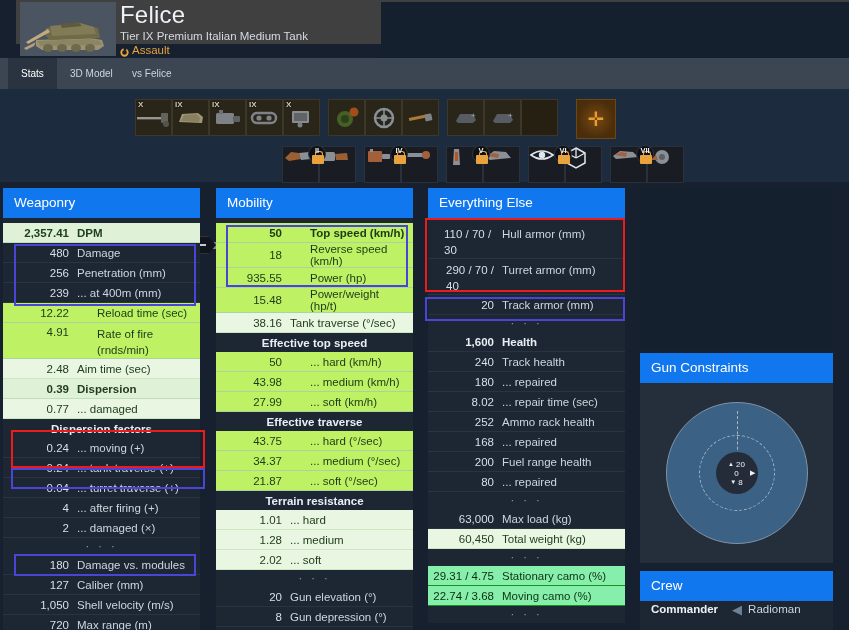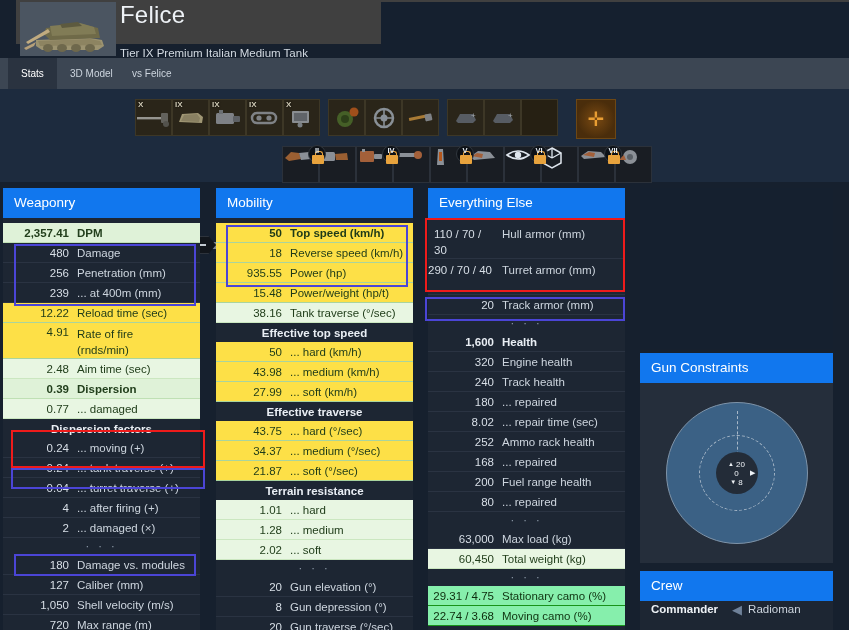--- a/index.html
+++ b/index.html
@@ -19,21 +19,21 @@
   }
   .hdr-thumb {
     position:absolute; left:4px; top:2px; width:96px; height:54px;
     overflow:hidden;
   }
   .hdr-text { position:absolute; left:104px; top:2px; }
   .tank-name {
     font-size:24px; font-weight:400; color:#eef2f6; line-height:26px;
     letter-spacing:.2px;
   }
-  .tank-sub { font-size:11.5px; color:#d3dae2; line-height:14px; margin-top:18px;}
+  .tank-sub { font-size:11.5px; color:#d3dae2; line-height:14px; margin-top:1px;}
   .tank-role {
     font-size:11.5px; color:#e8a33d; line-height:14px; margin-top:0px;
     display:flex; align-items:center; gap:3px;
   }
   .role-ico { display:inline-block; width:9px; height:9px; color:#e8a33d; }
   .hdr-panel {
     position:absolute; left:365px; top:2px; width:475px; height:56px;
     background:#15202f;
   }
 
@@ -94,21 +94,21 @@
   .lockbadge .lk {
     position:absolute; left:3px; top:9px; width:12px; height:9px;
     background:#e8a33d; border-radius:1px;
   }
   .lockbadge .lk::before {
     content:''; position:absolute; left:3px; top:-4px;
     width:6px; height:6px; border:1.5px solid #e8a33d;
     border-bottom:none; border-radius:3px 3px 0 0;
   }
   .lockbadge .rn { position:relative; z-index:2; top:-4px; }
-  .epair { display:flex; position:relative; }
+  .epair { display:flex; margin-right:8px; position:relative; }
 
   .slider-wrap {
     position:absolute; left:186px; top:147px; width:92px; height:18px;
   }
   .slider-track {
     position:absolute; left:16px; top:6px; width:76px; height:7px;
     background:#7e858e; border-radius:1px;
   }
   .slider-knob {
     position:absolute; left:0; top:0; width:30px; height:18px;
@@ -136,21 +136,21 @@
     border-bottom:1px solid #2a3342; position:relative;
   }
   .stat .v {
     width:74px; text-align:right; padding-right:8px;
     font-size:11.5px; color:#d8dfe7; flex:none;
   }
   .stat .l { font-size:11.5px; color:#cdd5de; padding-right:4px; }
   .stat.bold .v, .stat.bold .l { font-weight:bold; color:#e9eef4; }
 
   
-  .stat.g1 { background:#fde047; border-bottom-color:#a9d49e; }
+  .stat.g1 { background:#bef264; border-bottom-color:#a9d49e;gap:20px; }
   .stat.g1 .v, .stat.g1 .l { color:#1d3a18; }
   .stat.g2 { background:#dff2d8; border-bottom-color:#bfe0b4; }
   .stat.g2 .v, .stat.g2 .l { color:#223f1c; }
   .stat.g3 { background:#e8f6e2; border-bottom-color:#cbe7c0; }
   .stat.g3 .v, .stat.g3 .l { color:#223f1c; }
   .stat.gbright { background:#86efac; border-bottom-color:#18931a; }
   .stat.gbright .v { color:#0c2b0c; }
   .stat.gbright .l { color:#0f3310; }
 
   .subhead {
@@ -662,39 +662,35 @@
           <span class="l">Gun traverse (°/sec)</span>
         </div>
 
     </div>
   </div>
 
   <div class="col col3">
     <div class="panel-title">Everything Else</div>
     <div class="panel-body">
       <div class="stat" style="min-height:36px; align-items:flex-start; padding-top:3px;">
-          <span class="v" style="text-align:left; padding-left:6px; width:74px; line-height:16px;">110 / 70 / 30</span>
+          <span class="v" style="text-align:left; padding-left:16px; width:74px; line-height:16px;">110 / 70 / 30</span>
           <span class="l" style="line-height:16px;">Hull armor (mm)</span>
         </div>
       <div class="stat" style="min-height:36px; align-items:flex-start; padding-top:3px;">
-          <span class="v" style="text-align:left; width:74px; line-height:16px;">290 / 70 / 40</span>
+          <span class="v" style="text-align:left; padding-left:18px; width:74px; line-height:16px;">290 / 70 / 40</span>
           <span class="l" style="line-height:16px;">Turret armor (mm)</span>
         </div>
       <div class="stat">
           <span class="v">20</span>
           <span class="l">Track armor (mm)</span>
         </div>
       <div class="dots">· · ·</div>
       <div class="stat bold">
           <span class="v">1,600</span>
           <span class="l">Health</span>
-        </div>
-      <div class="stat">
-          <span class="v">320</span>
-          <span class="l">Engine health</span>
         </div>
       <div class="stat">
           <span class="v">240</span>
           <span class="l">Track health</span>
         </div>
       <div class="stat">
           <span class="v">180</span>
           <span class="l">... repaired</span>
         </div>
       <div class="stat">

